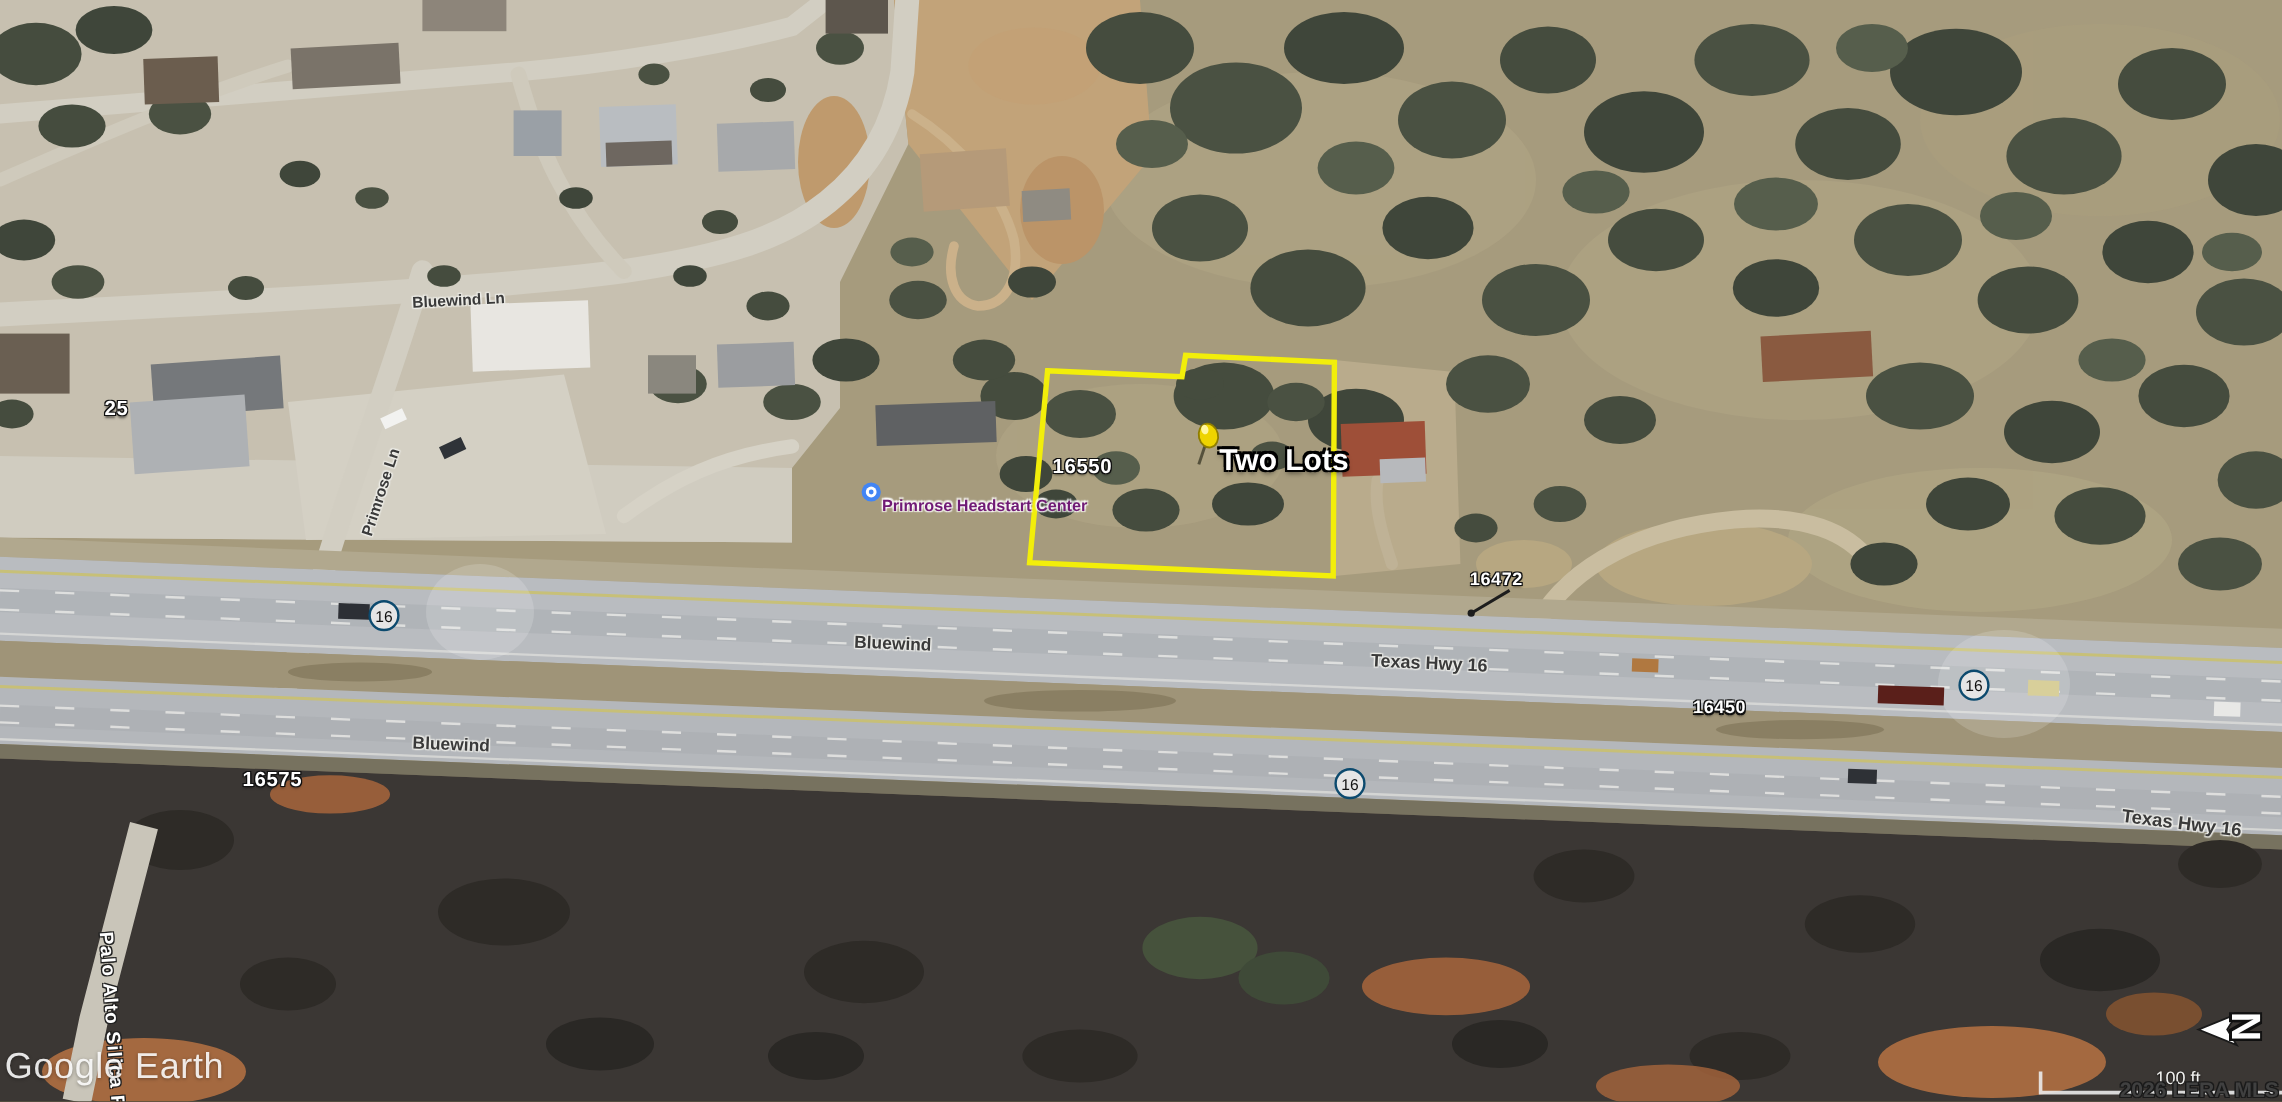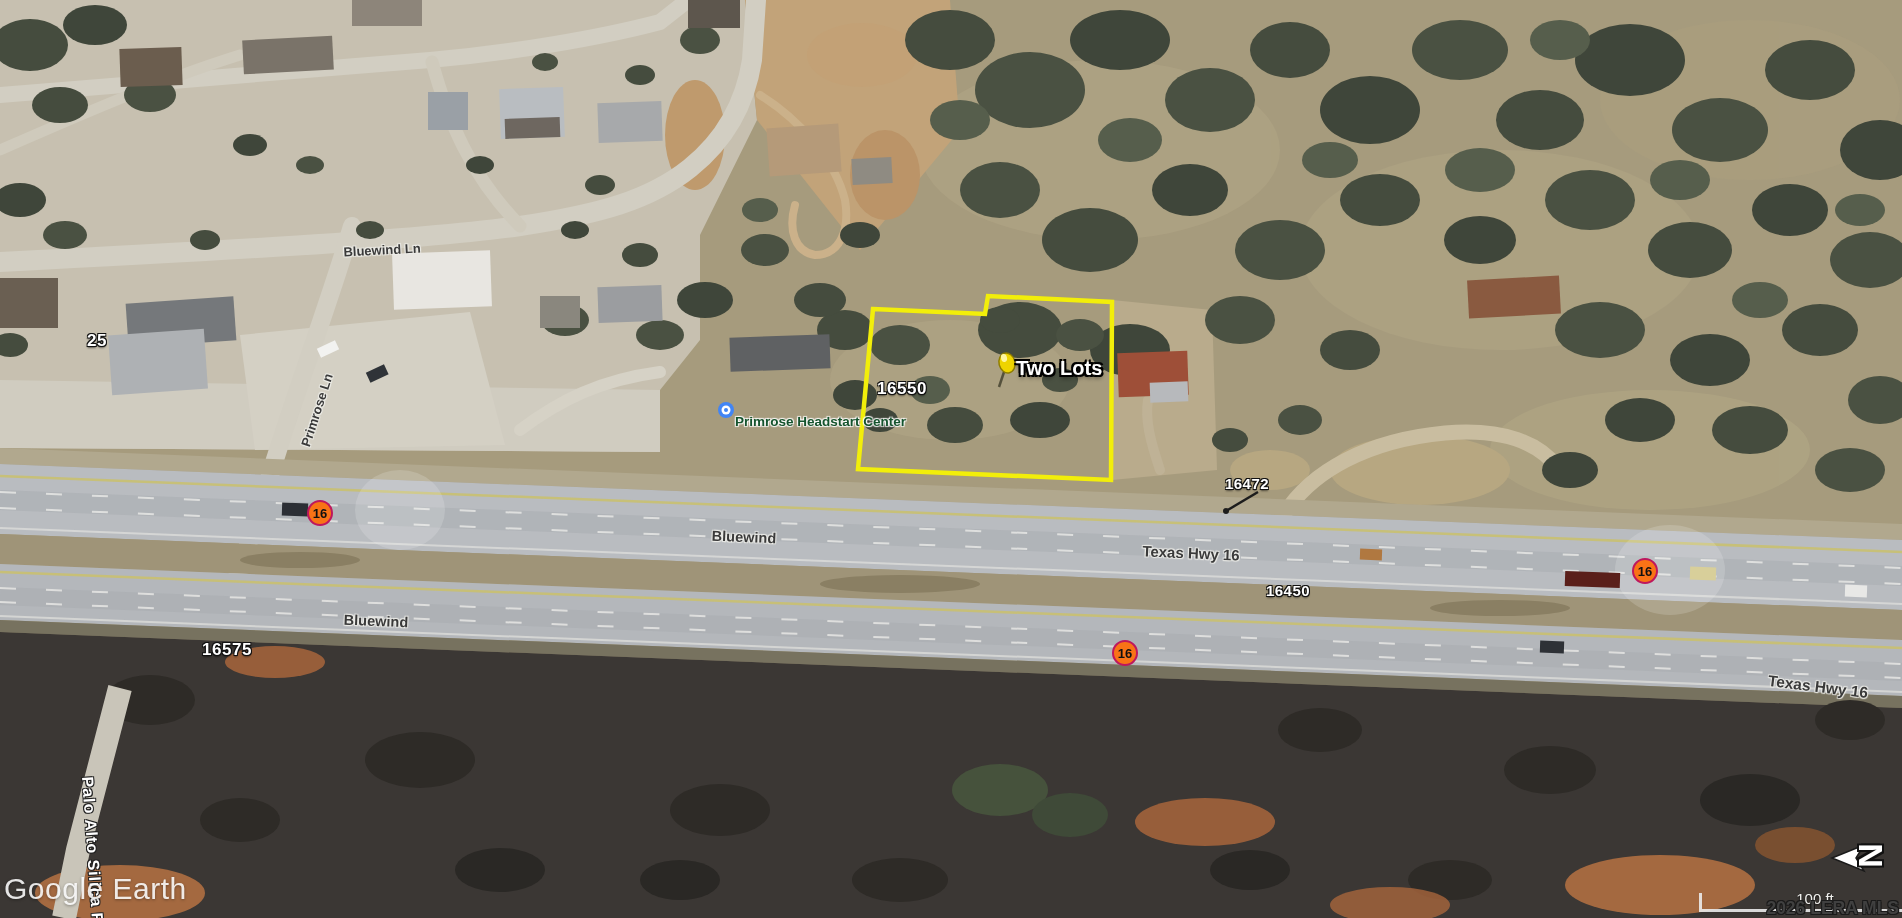--- a/index.html
+++ b/index.html
@@ -4,33 +4,33 @@
 <style>
   html,body{margin:0;padding:0;background:#000;}
   .stage{position:relative;width:1902px;height:918px;overflow:hidden;
          font-family:"Liberation Sans",sans-serif;background:#b3a98f;}
   .stage svg.terrain{position:absolute;left:0;top:0;}
   .lbl{position:absolute;white-space:nowrap;pointer-events:auto;}
   .center{transform:translate(-50%,-50%);}
   .addr{color:#fff;font-weight:bold;font-size:17px;letter-spacing:.5px;
         text-shadow:-1px -1px 0 #111,1px -1px 0 #111,-1px 1px 0 #111,1px 1px 0 #111,0 2px 2px rgba(0,0,0,.55);}
   .addr.sm{font-size:15px;}
-  .pinlbl{color:#fff;font-weight:bold;font-size:20px;
-        text-shadow:-2px -2px 0 #000,2px -2px 0 #000,-2px 2px 0 #000,2px 2px 0 #000,0 3px 4px rgba(0,0,0,.6);}
+  .pinlbl{color:#fff;font-weight:bold;font-size:25px;
+        text-shadow:-2px -2px 0 #000,2px -2px 0 #000,-2px 2px 0 #000,2px 2px 0 #000,0 3px 4px rgba(0,0,0,.6);margin-top:16px;}
   .road{color:#3a3a3a;font-weight:bold;
         text-shadow:-1px -1px 1px rgba(240,240,235,.9),1px -1px 1px rgba(240,240,235,.9),
                     -1px 1px 1px rgba(240,240,235,.9),1px 1px 1px rgba(240,240,235,.9);}
   .roadwhite{color:#fff;font-weight:bold;font-size:16px;letter-spacing:1px;
         text-shadow:-1px -1px 0 #222,1px -1px 0 #222,-1px 1px 0 #222,1px 1px 0 #222;}
-  .poi{color:#14532d;font-size:13.5px;font-weight:bold;
+  .poi{color:#701a75;font-size:13.5px;font-weight:bold;
         text-shadow:-1px -1px 1px rgba(255,255,255,.85),1px -1px 1px rgba(255,255,255,.85),
                     -1px 1px 1px rgba(255,255,255,.85),1px 1px 1px rgba(255,255,255,.85);text-align:right;}
-  .shield{position:absolute;width:26px;height:26px;border-radius:50%;background:#f97316;
-        border:2px solid #be185d;box-sizing:border-box;display:flex;align-items:center;justify-content:center;
-        font-size:13px;font-weight:bold;color:#111;transform:translate(-50%,-50%);}
+  .shield{position:absolute;width:26px;height:26px;border-radius:50%;background:#e5e5e5;
+        border:2px solid #0c4a6e;box-sizing:border-box;display:flex;align-items:center;justify-content:center;
+        font-size:13px;font-weight:normal;color:#111;transform:translate(-50%,-50%);}
   .watermark{position:absolute;left:4px;top:872px;font-size:30px;letter-spacing:.5px;
         color:rgba(255,255,255,.88);text-shadow:0 1px 3px rgba(0,0,0,.35);text-align:center;}
   .attrib{position:absolute;right:3px;bottom:-1px;font-size:17.5px;font-weight:bold;color:#404040;
         text-shadow:-1px -1px 0 #1a1a1a,1px -1px 0 #1a1a1a,-1px 1px 0 #1a1a1a,1px 1px 0 #1a1a1a;}
   .scalebar{position:absolute;left:1699px;top:893px;width:232px;height:19px;
         border-left:3px solid rgba(235,235,235,.9);border-right:3px solid rgba(235,235,235,.9);
         border-bottom:3px solid rgba(235,235,235,.9);box-sizing:border-box;}
   .scalelabel{position:absolute;width:100%;text-align:center;top:-3px;font-size:15px;color:#f0f0ee;
         text-shadow:0 1px 2px rgba(0,0,0,.8);}
   .north-n{position:absolute;left:1858px;top:836px;font-size:34px;font-weight:bold;color:#fff;
@@ -271,21 +271,21 @@
 
     <polygon points="1832,858 1864,845 1856,858 1864,871" fill="#ffffff" stroke="#1a1a1a" stroke-width="1.5"></polygon>
   </svg>
 
   <div class="lbl pinlbl" style="left:1016px;top:368px;transform:translate(0,-50%);">Two Lots</div>
   <div class="lbl addr center" style="left:902px;top:389px;">16550</div>
 
   <div class="lbl addr center" style="left:97px;top:341px;">25</div>
   <div class="lbl addr center" style="left:227px;top:650px;">16575</div>
   <div class="lbl addr sm center" style="left:1247px;top:483px;">16472</div>
-  <div class="lbl addr sm center" style="left:1288px;top:590px;">16450</div>
+  <div class="lbl addr sm center" style="left:1433px;top:590px;">16450</div>
 
   <div class="lbl poi" style="left:735px;top:421px;transform:translate(0,-50%);">Primrose Headstart Center</div>
 
   <div class="lbl road center" style="left:382px;top:250px;font-size:13px;transform:translate(-50%,-50%) rotate(-3deg);">Bluewind Ln</div>
   <div class="lbl road center" style="left:317px;top:410px;font-size:13px;transform:translate(-50%,-50%) rotate(-72deg);">Primrose Ln</div>
   <div class="lbl road center" style="left:744px;top:537px;font-size:14.5px;transform:translate(-50%,-50%) rotate(2.3deg);">Bluewind</div>
   <div class="lbl road center" style="left:376px;top:621px;font-size:14.5px;transform:translate(-50%,-50%) rotate(2.3deg);">Bluewind</div>
   <div class="lbl road center" style="left:1191px;top:553px;font-size:15px;transform:translate(-50%,-50%) rotate(2.6deg);">Texas Hwy 16</div>
   <div class="lbl road center" style="left:1818px;top:687px;font-size:15.5px;transform:translate(-50%,-50%) rotate(7deg);">Texas Hwy 16</div>
   <div class="lbl roadwhite" style="left:96px;top:776px;transform:rotate(86deg);transform-origin:0 0;">Palo Alto Silica Rd</div>

